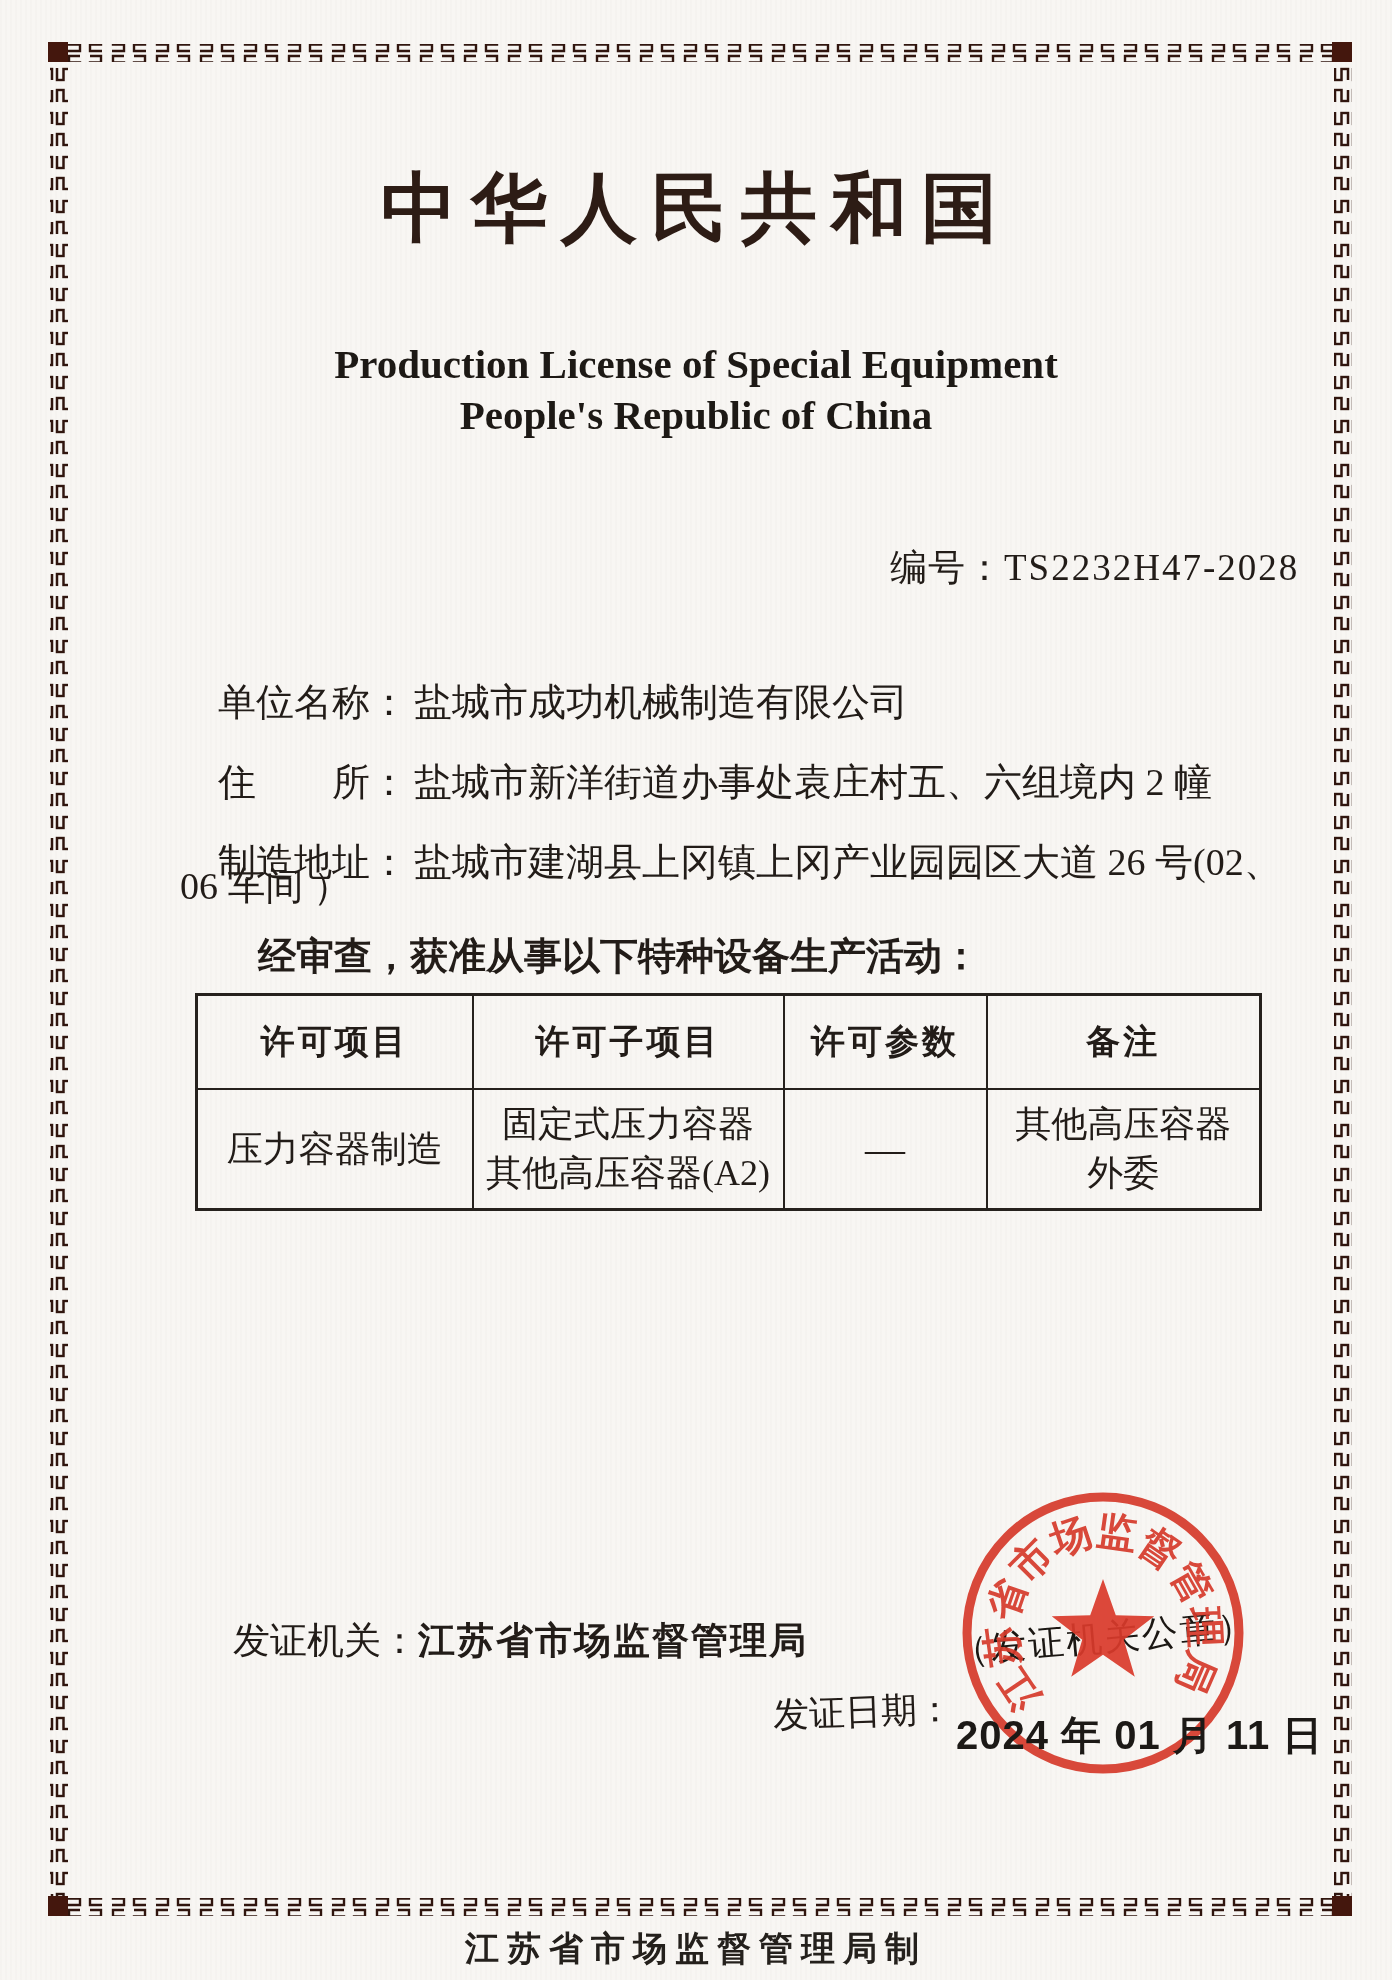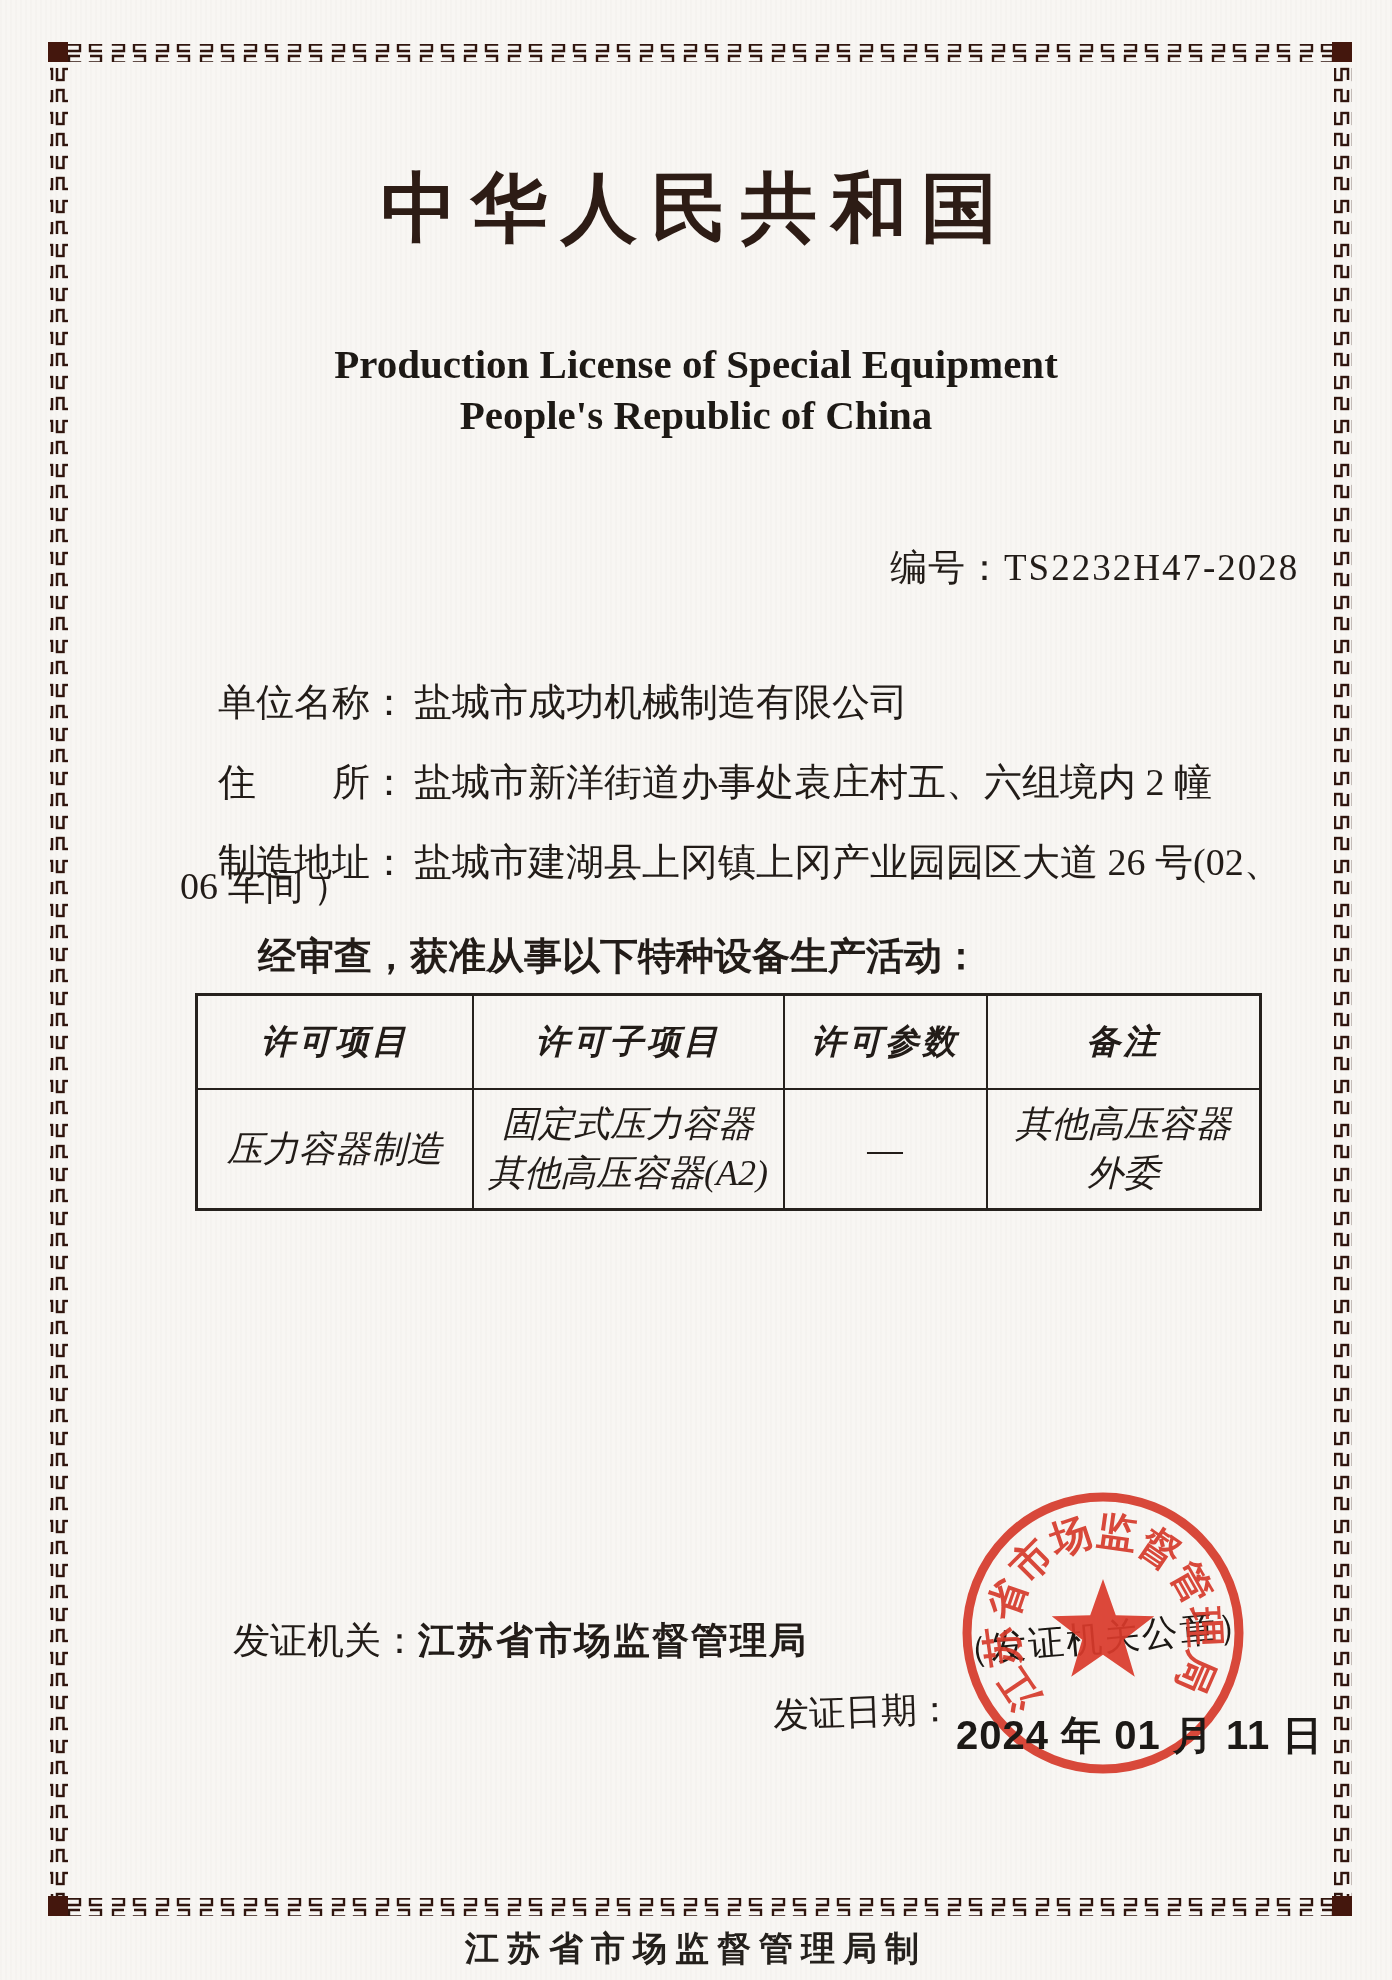--- a/index.html
+++ b/index.html
@@ -38,21 +38,21 @@
 
   table.license-table{
     position:absolute;left:195px;top:993px;width:1064px;
     border-collapse:collapse;table-layout:fixed;
     font-size:36px;color:#221c18;
   }
   table.license-table th,table.license-table td{
     border:2.5px solid #26211d;text-align:center;vertical-align:middle;
     padding:0;line-height:1.35;font-weight:400;
   }
-  table.license-table{border:3px solid #26211d;font-style:italic;}
+  table.license-table{border:3px solid #26211d;}
   table.license-table th{height:92px;font-size:34px;font-weight:700;letter-spacing:3px;}
   table.license-table td{height:118px;}
   .cell-line{display:block;}
   .dash-cell{font-size:40px;font-weight:700;}
 
   .line-issuer{left:233px;top:1616px;font-size:37px;}
   .line-issuer .issuer-value{font-weight:700;letter-spacing:2px;}
   .line-valid{left:233px;top:1714px;font-size:37px;}
   .machine-num{font-family:"Liberation Sans","DejaVu Sans",sans-serif;font-weight:700;
                font-size:40px;letter-spacing:1px;color:#1c1916;}

